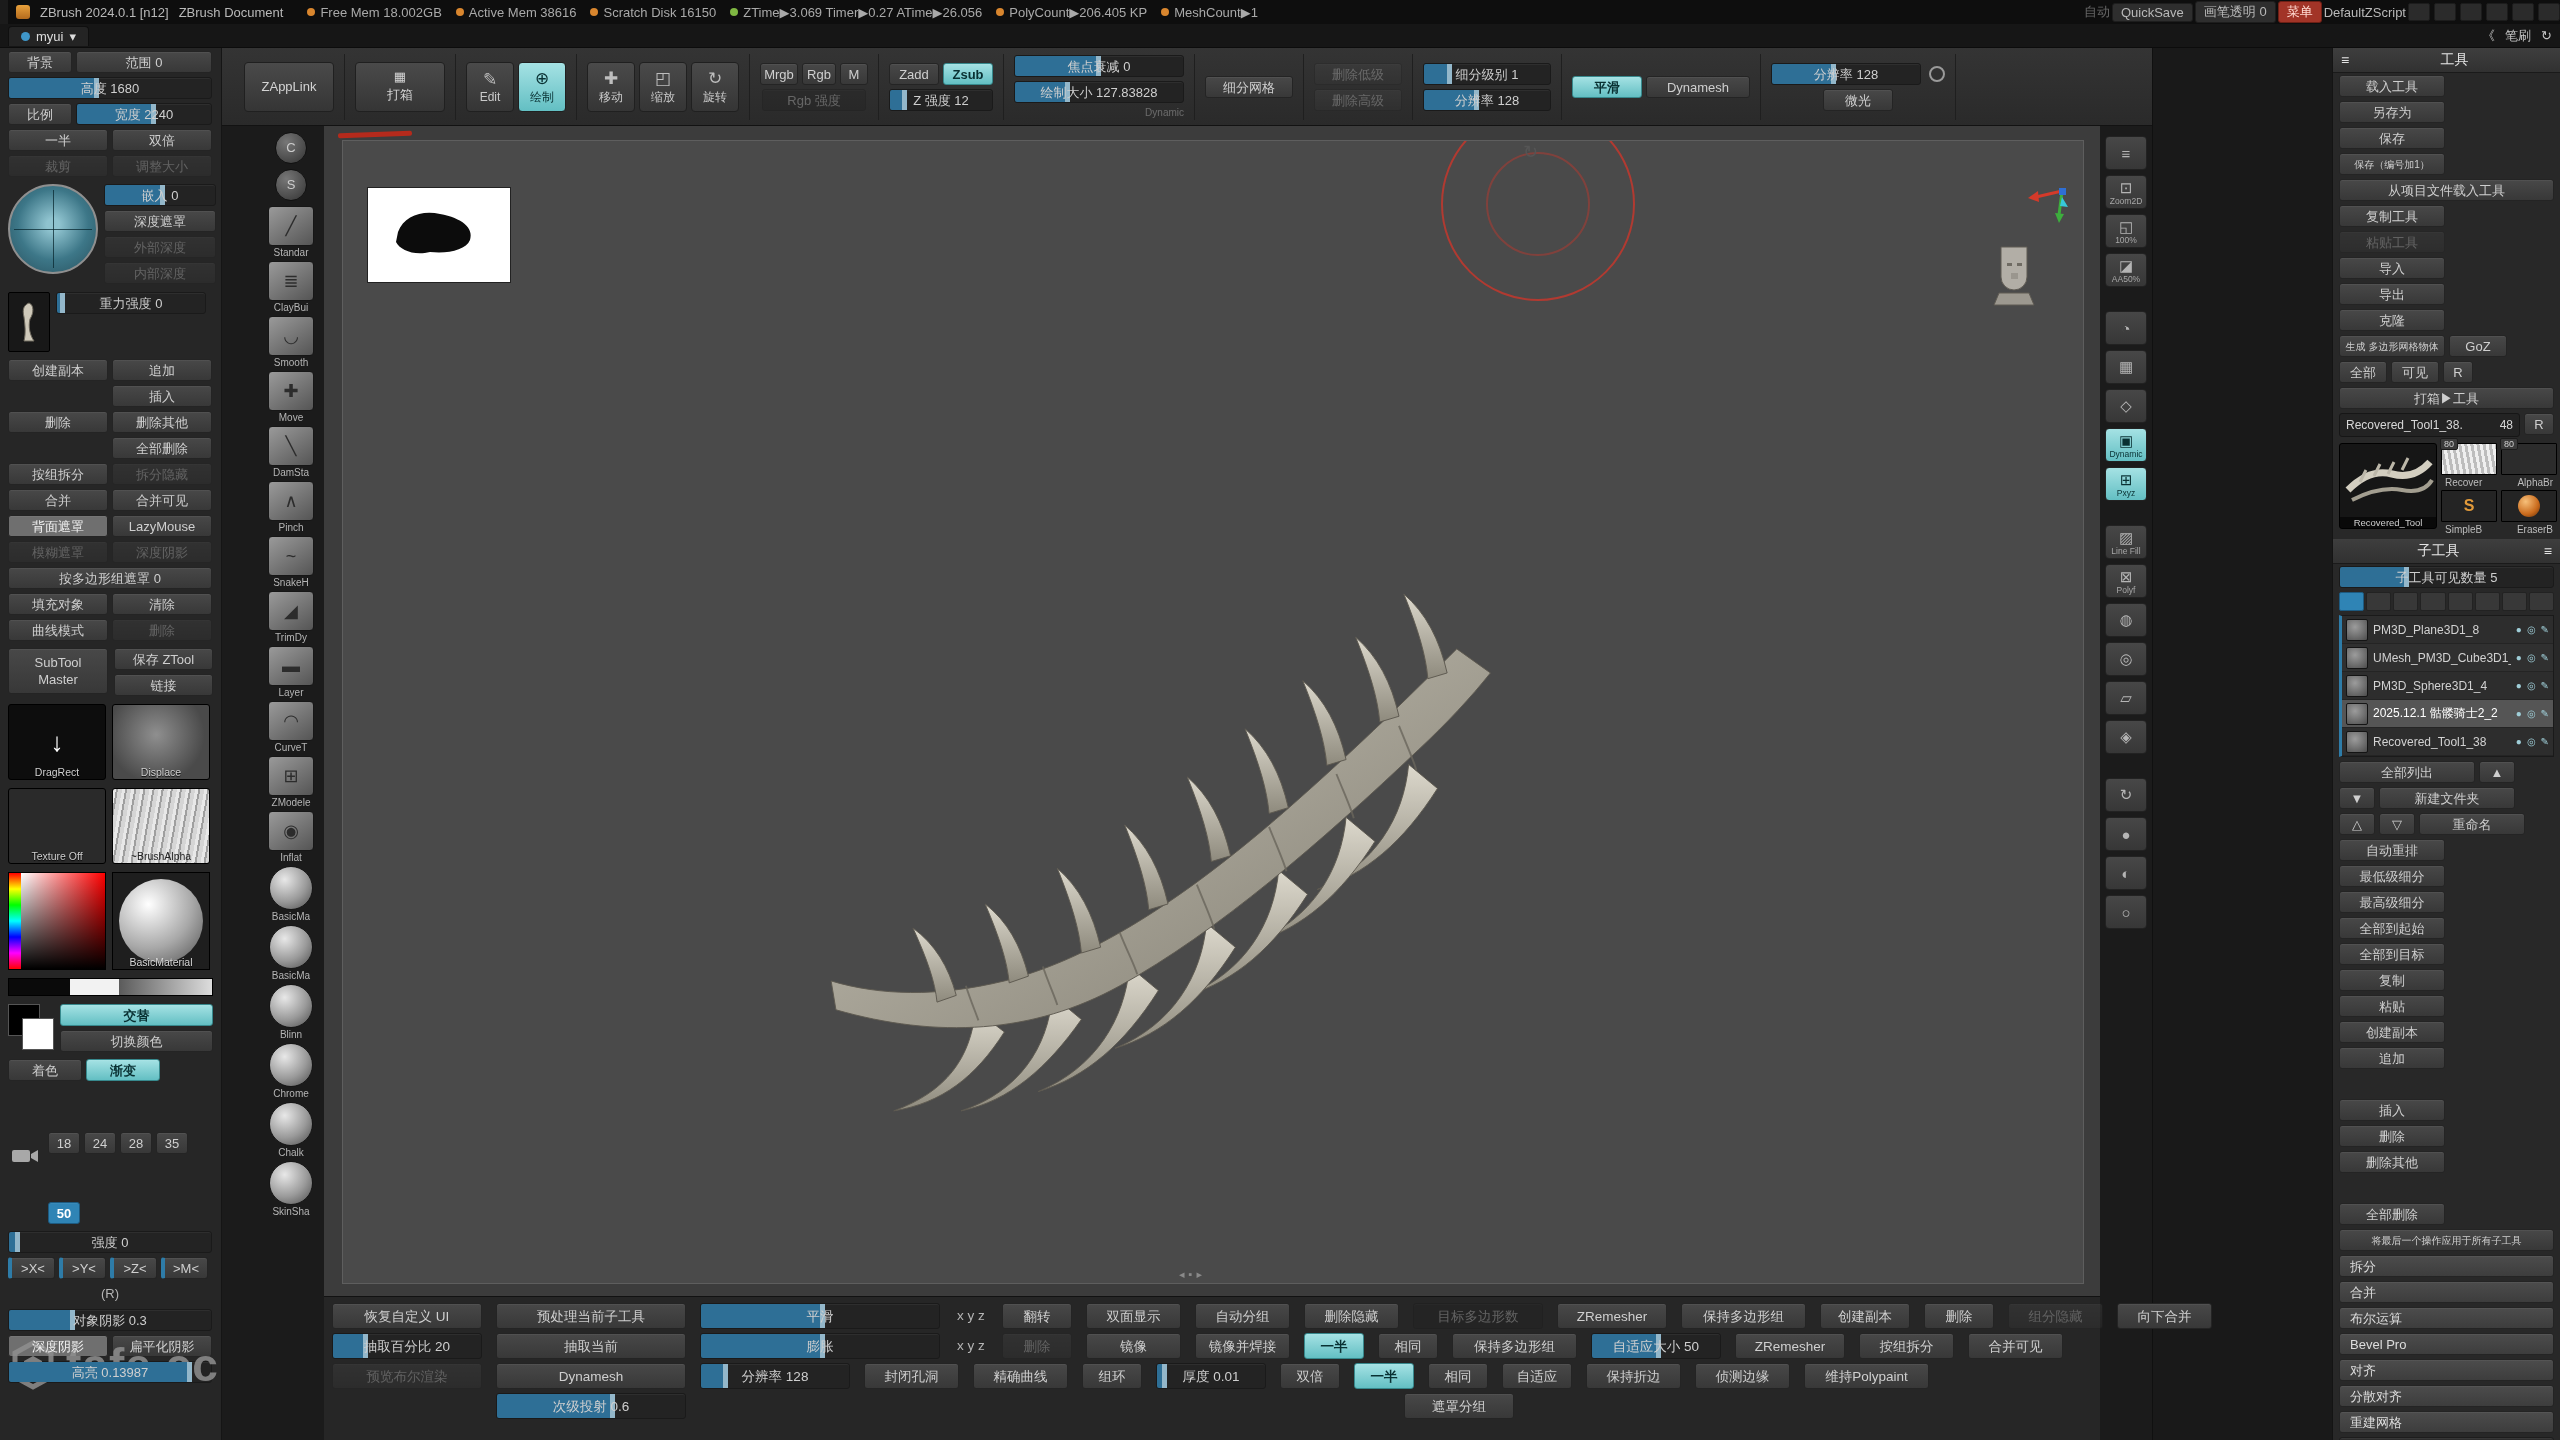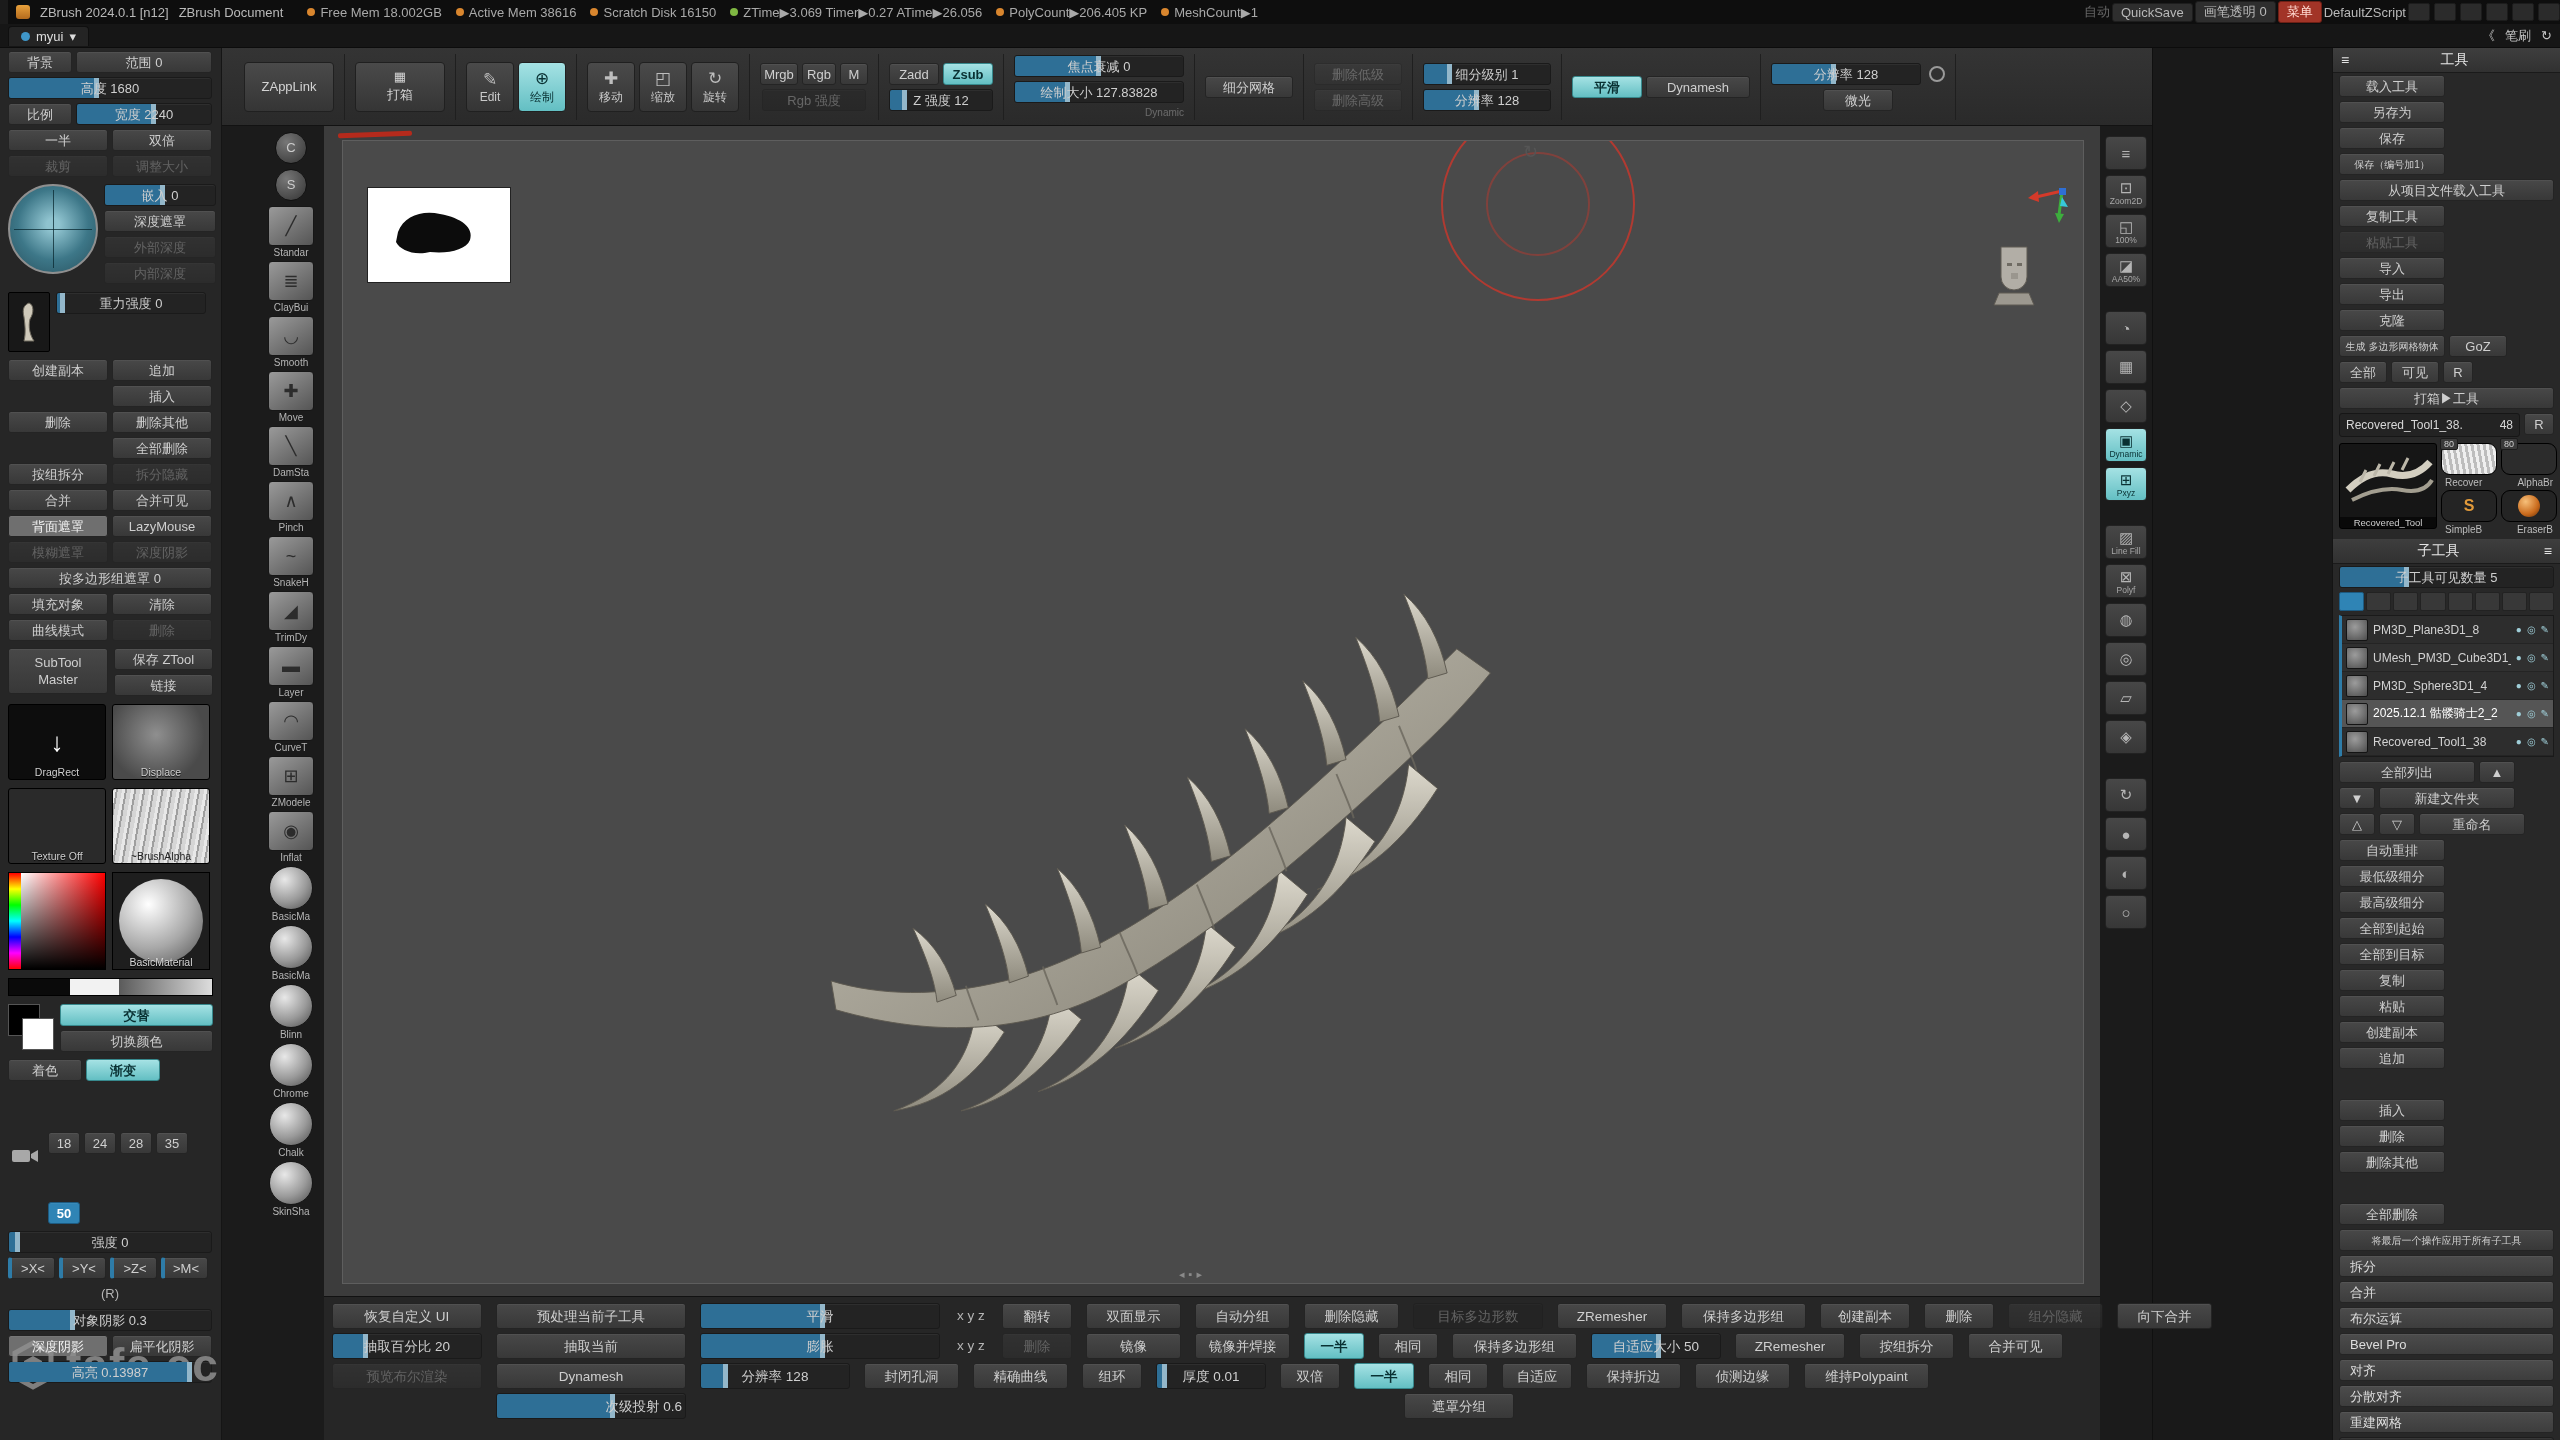--- a/index.html
+++ b/index.html
@@ -136,21 +136,21 @@
   .phead .pht{flex:1;text-align:center;}
   .ctoolrow{display:flex;gap:4px;padding:2px 6px;}
   .ctool{flex:1;height:22px;background:#232323;border:1px solid #161616;border-radius:3px;display:flex;align-items:center;
          justify-content:space-between;padding:0 6px;font-size:12px;color:#d8d8d8;}
   .rbtn{width:30px;}
   .tthumbs{display:flex;gap:4px;padding:4px 6px;}
   .bigth{width:96px;height:84px;background:#161616;border:1px solid #000;border-radius:3px;position:relative;flex:none;}
   .bigthl{position:absolute;left:0;right:0;bottom:0;background:rgba(0,0,0,.55);font-size:9.5px;color:#cfcfcf;text-align:center;}
   .tgrid{flex:1;display:flex;flex-direction:column;gap:2px;}
   .trow{display:flex;gap:4px;}
-  .tth{width:54px;height:30px;border:1px solid #000;border-radius:9px;position:relative;display:flex;align-items:center;justify-content:center;}
+  .tth{width:54px;height:30px;border:1px solid #000;border-radius:1px;position:relative;display:flex;align-items:center;justify-content:center;}
   .tth.recover{background:repeating-linear-gradient(80deg,#efefef 0 3px,#bdbdbd 3px 6px);}
   .tth.alphab{background:#2c2c2c;}
   .tth .badge{position:absolute;left:-2px;top:-6px;background:#3a3a3a;border:1px solid #1c1c1c;border-radius:2px;
               font-size:9px;color:#ccc;padding:0 3px;line-height:10px;}
   .tth.simpleb{background:#242424;color:#e29a3a;font-weight:bold;font-size:16px;}
   .tth.eraserb{background:#242424;}
   .tth .osph{width:22px;height:22px;border-radius:50%;background:radial-gradient(circle at 35% 30%,#f7c07a,#c96a1c 60%,#5e2c08);}
   .tlbls{display:flex;justify-content:space-between;font-size:10px;color:#bdbdbd;padding:0 4px;}
   .vtabs{display:flex;gap:2px;padding:2px 6px;}
   .vtab{width:24px;height:17px;background:#383838;border:1px solid #222;border-radius:2px;font-size:10.5px;color:#bbb;
@@ -988,21 +988,21 @@
         <div class="cell act" style="width: 60px;"><span class="cl">一半</span></div>
         <div class="cell" style="width: 60px;"><span class="cl">相同</span></div>
         <div class="cell" style="width: 70px;"><span class="cl">自适应</span></div>
         <div class="cell" style="width: 95px;"><span class="cl">保持折边</span></div>
         <div class="cell" style="width: 95px;"><span class="cl">侦测边缘</span></div>
         <div class="cell" style="width: 125px;"><span class="cl">维持Polypaint</span></div>
       </div>
     <div class="bprow">
 
     <div class="cell k-spacer" style="width: 150px;"><span class="cl"></span></div>
-        <div class="cell k-slider" style="width: 190px; text-align: right;"><div class="sfill" style="width: 60%;"></div><span class="cl">次级投射 0.6</span></div>
+        <div class="cell k-slider" style="width: 190px;"><div class="sfill" style="width: 60%;"></div><span class="cl">次级投射 0.6</span></div>
         <div class="cell k-spacer" style="width: 690px;"><span class="cl"></span></div>
         <div class="cell" style="width: 110px;"><span class="cl">遮罩分组</span></div>
       </div>
   </div>
 
   <div id="watermark">
     <svg width="46" height="50" viewBox="0 0 46 50">
       <path d="M23,3 41,13 41,37 23,47 5,37 5,13 Z" fill="none" stroke="#8f8f8f" stroke-width="5"></path>
       <path d="M23,16 32,21 32,31 23,36 14,31 14,21 Z" fill="#8f8f8f"></path>
     </svg>

